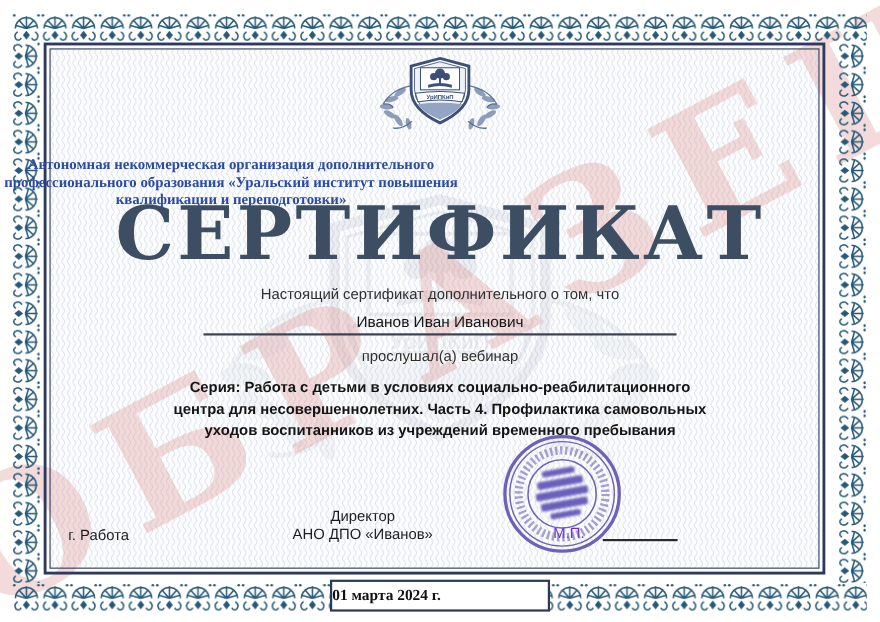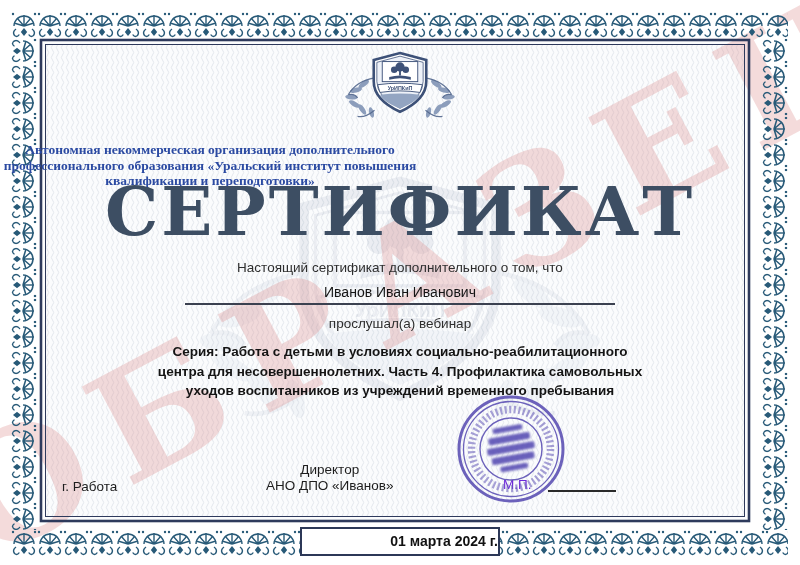--- a/index.html
+++ b/index.html
@@ -36,21 +36,21 @@
     font-weight:bold;color:#141414;text-align:center;}
   .city{left:62px;top:479px;font-size:13.5px;color:#1d1d1d;}
   .signer{left:266px;top:462px;font-size:13.5px;line-height:16px;color:#1d1d1d;text-align:center;}
   .mp{left:503px;top:477px;font-size:13.5px;color:#6d28d9;z-index:5;}
   .sigline{left:548px;top:490px;width:68px;border-top:2px solid #2a2a2a;height:0;z-index:5;}
   .disclaimer{top:500px;font-size:11.5px;color:#4d5360;}
   .stamp{position:absolute;left:452px;top:390px;z-index:4;}
   .datebox{
     position:absolute;left:50%;transform:translateX(-50%);top:527px;width:196px;height:25px;
     line-height:25px;background:#ffffff;border:2px solid #2c3857;z-index:6;
-    text-align:right;font-size:14px;font-weight:bold;color:#111111;
+    text-align:left;font-size:14px;font-weight:bold;color:#111111;font-family:Liberation Serif, serif;
   }
 </style>
 </head>
 <body>
 
 <div class="certificate">
 
   <svg width="0" height="0" style="position:absolute">
     <defs>
       <symbol id="emblem" viewBox="0 0 170 92">

